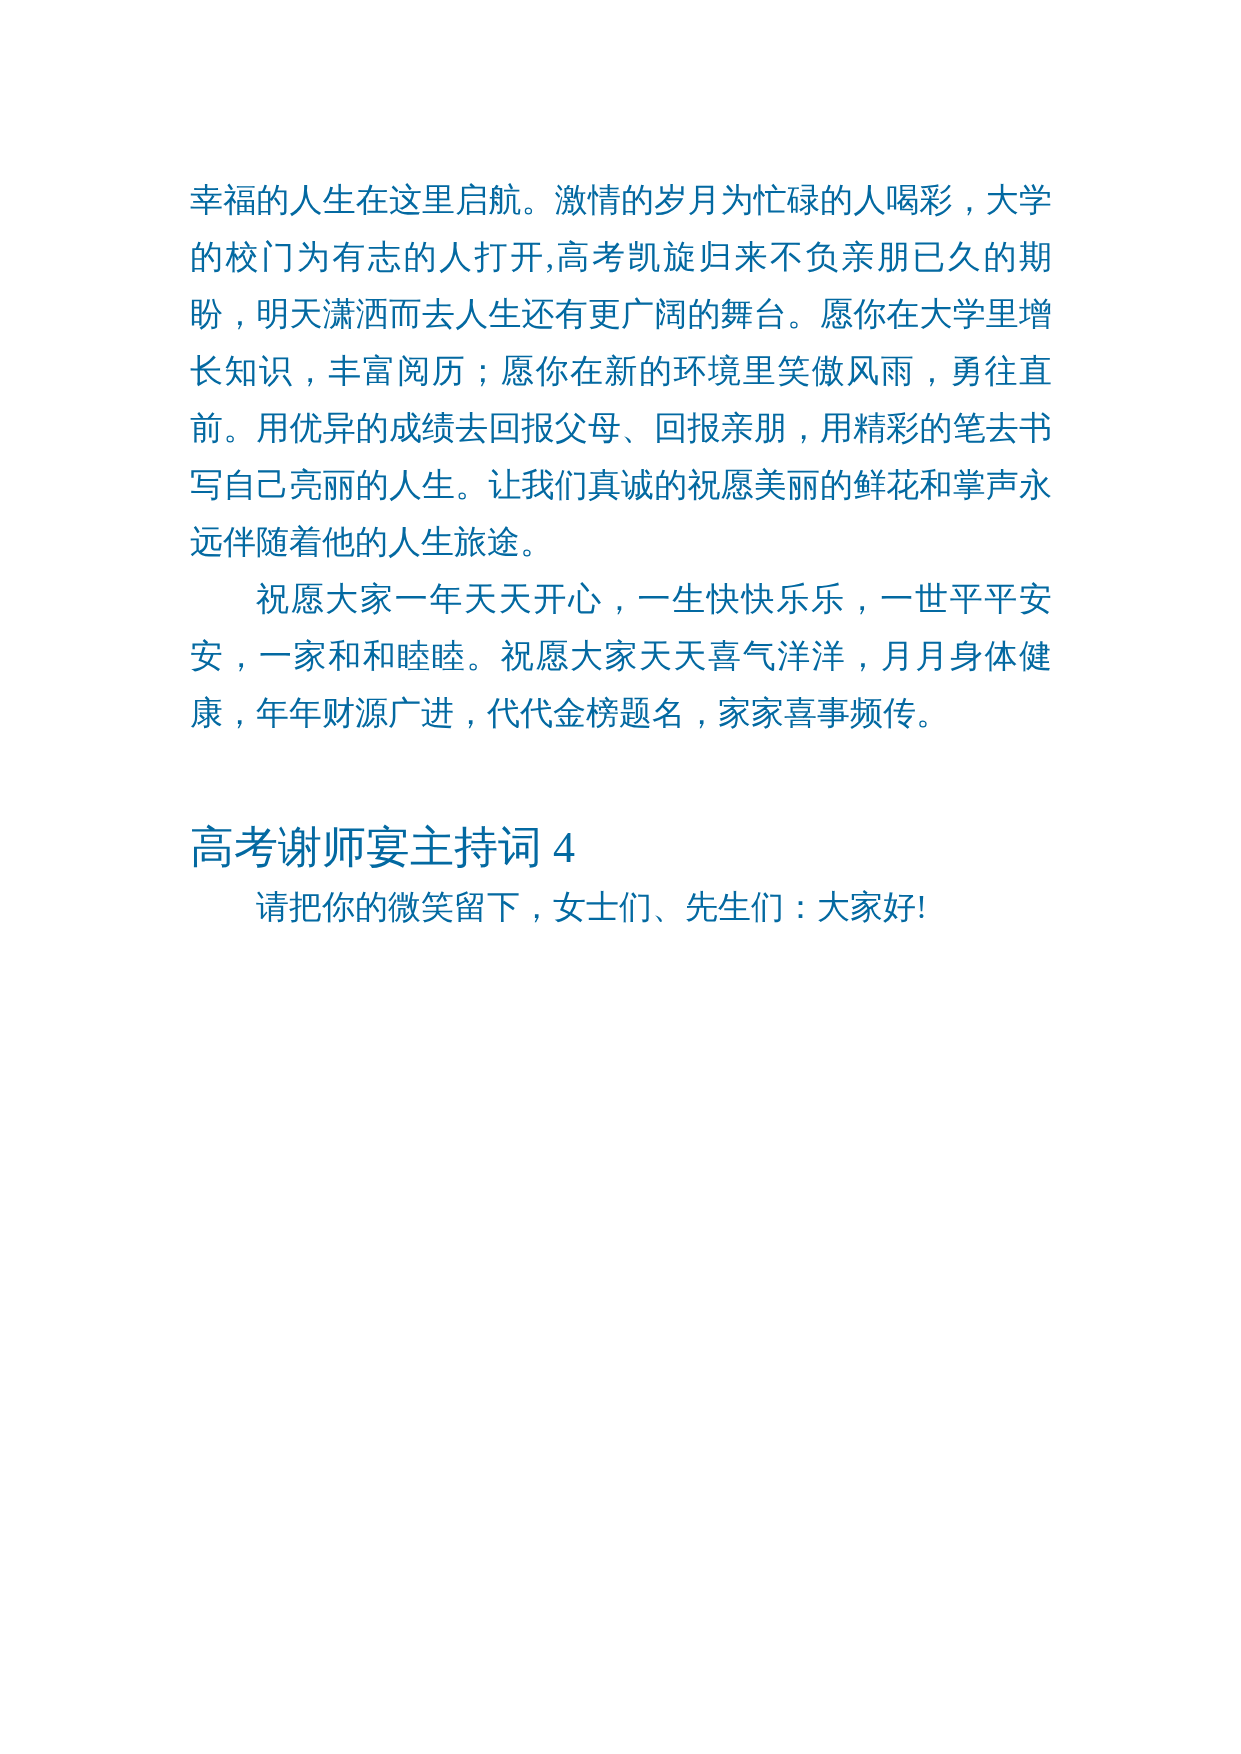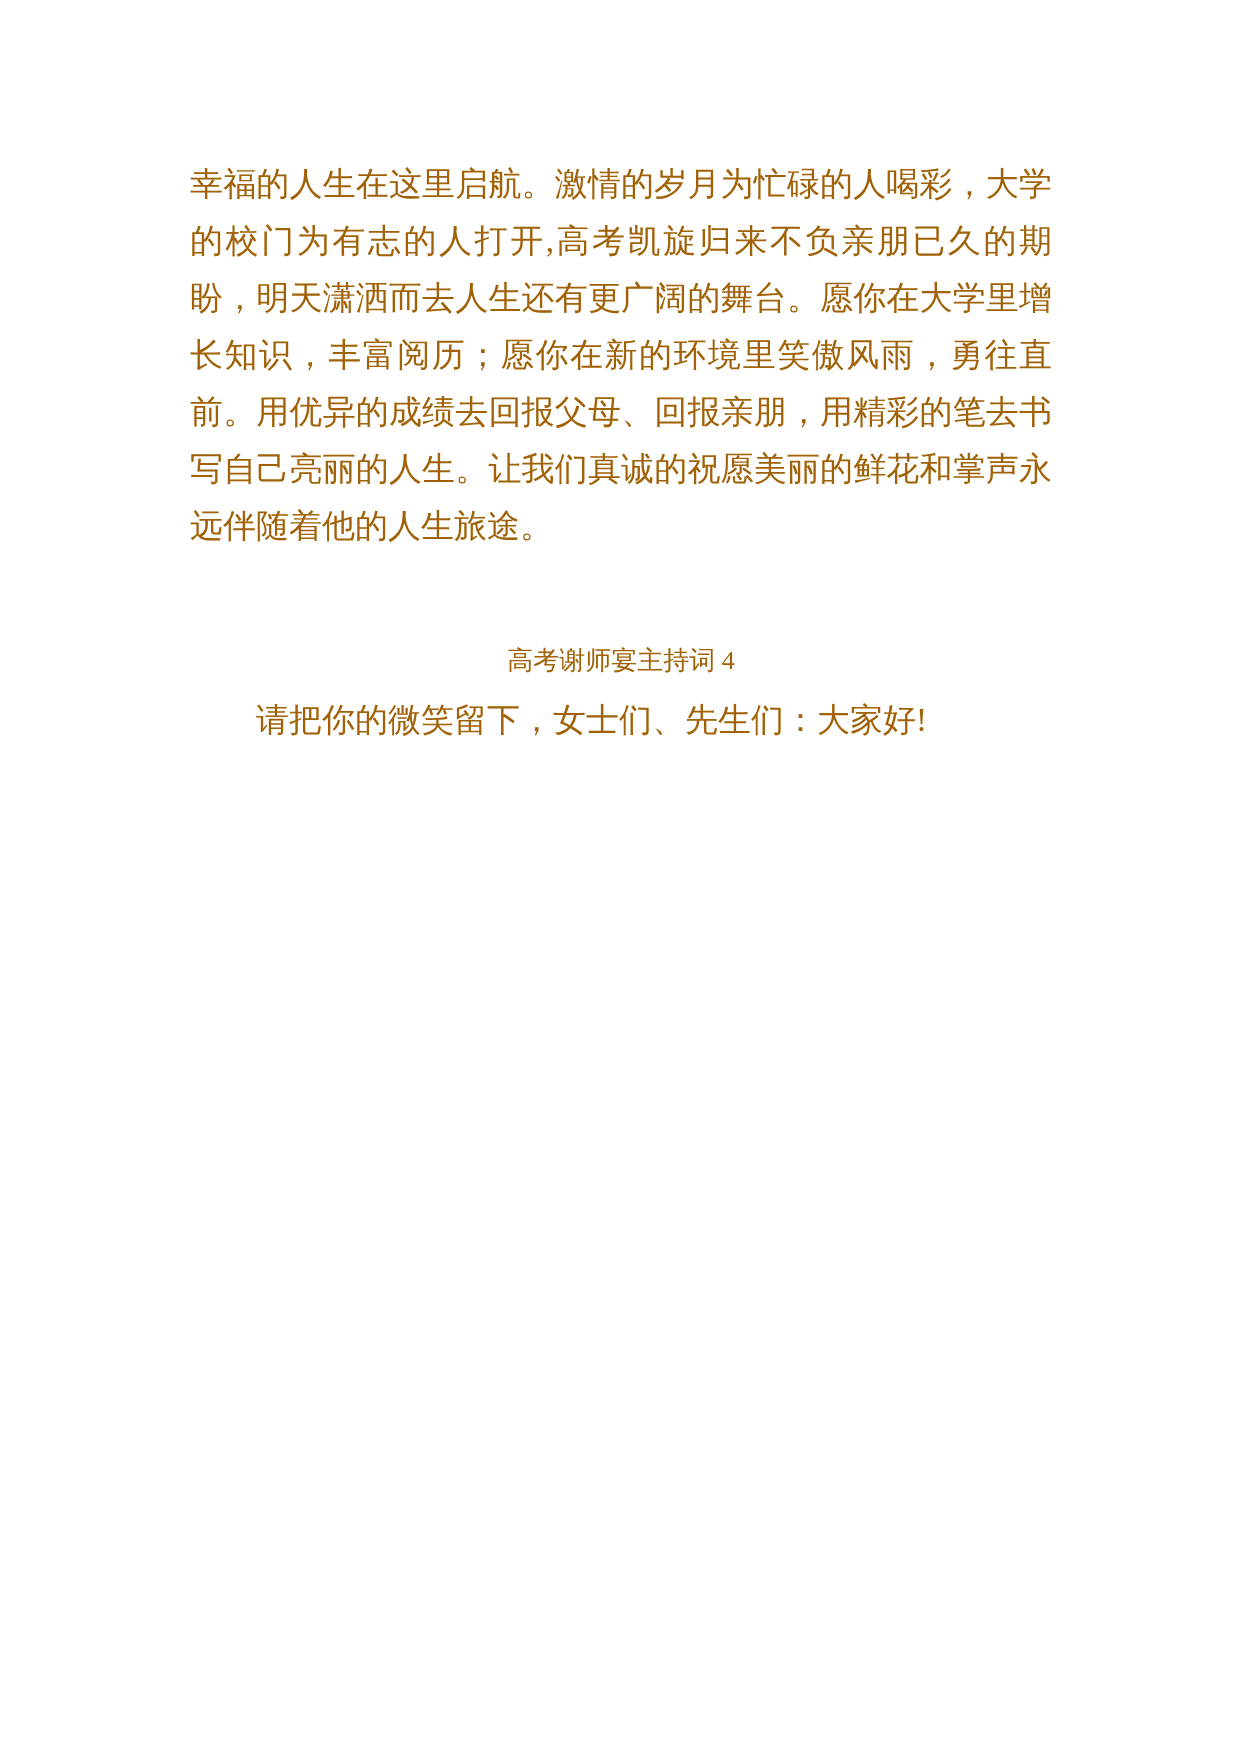--- a/index.html
+++ b/index.html
@@ -18,46 +18,47 @@
     position: absolute;
     left: 0;
     top: 0;
     width: 1241px;
     height: 1754px;
     background: #ffffff;
   }
   .doc-text {
     position: absolute;
     left: 190px;
-    top: 156px;
+    top: 172px;
     width: 862px;
     font-size: 33px;
     line-height: 57px;
-    color: #a16207;
+    color: #0369a1;
     text-align: justify;
     text-justify: inter-character;
     font-weight: 400;
   }
   .doc-text p {
     margin: 0;
     padding: 0;
   }
   .doc-text p.indent {
     text-indent: 66px;
   }
   .doc-text .section-heading {
     margin: 77px 0 3px 0;
-    text-align: center;
-    font-size: 26px;
+    text-align: left;
+    font-size: 44px;
     line-height: 57px;
     font-weight: 400;
   }
 </style>
 </head>
 <body>
 
 <div class="page">
   <div class="doc-text">
     <p class="body-paragraph">幸福的人生在这里启航。激情的岁月为忙碌的人喝彩，大学的校门为有志的人打开,高考凯旋归来不负亲朋已久的期盼，明天潇洒而去人生还有更广阔的舞台。愿你在大学里增长知识，丰富阅历；愿你在新的环境里笑傲风雨，勇往直前。用优异的成绩去回报父母、回报亲朋，用精彩的笔去书写自己亮丽的人生。让我们真诚的祝愿美丽的鲜花和掌声永远伴随着他的人生旅途。</p>
+    <p class="body-paragraph indent">祝愿大家一年天天开心，一生快快乐乐，一世平平安安，一家和和睦睦。祝愿大家天天喜气洋洋，月月身体健康，年年财源广进，代代金榜题名，家家喜事频传。</p>
     <p class="section-heading">高考谢师宴主持词 4</p>
     <p class="body-paragraph indent">请把你的微笑留下，女士们、先生们：大家好!</p>
   </div>
 </div>
 
 </body></html>

